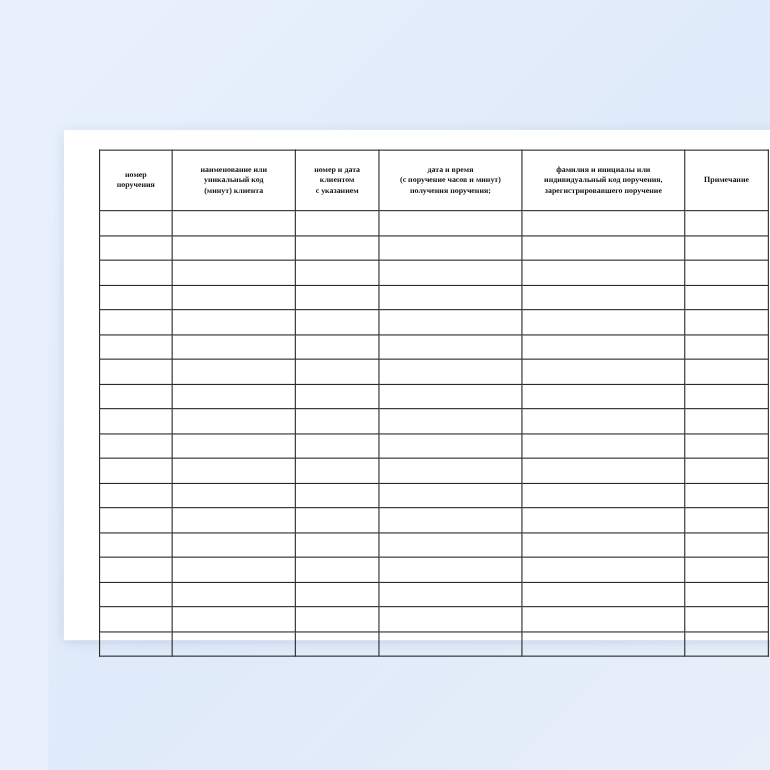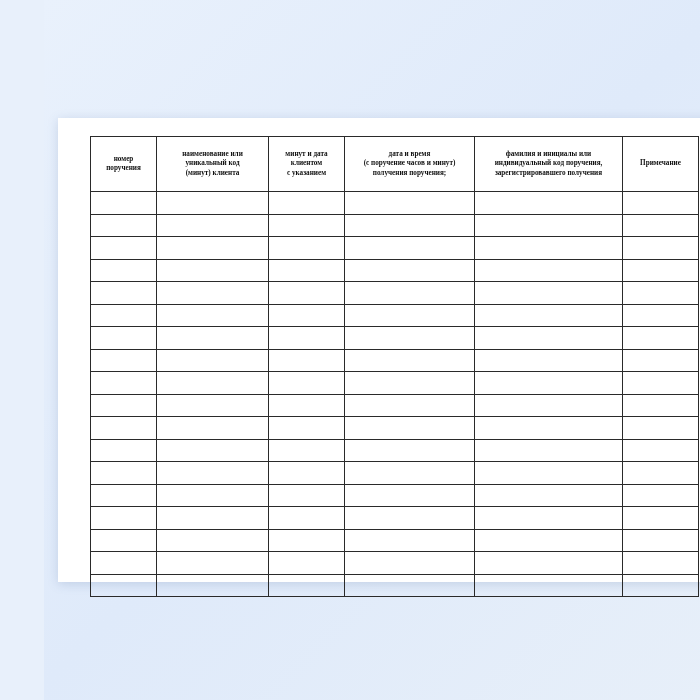--- a/index.html
+++ b/index.html
@@ -86,33 +86,33 @@
             <th>
               <span class="hdr-line">номер</span>
               <span class="hdr-line">поручения</span>
             </th>
             <th>
               <span class="hdr-line">наименование или</span>
               <span class="hdr-line">уникальный код</span>
               <span class="hdr-line">(минут) клиента</span>
             </th>
             <th>
-              <span class="hdr-line">минут и дата</span>
+              <span class="hdr-line">номер и дата</span>
               <span class="hdr-line">клиентом</span>
               <span class="hdr-line">с указанием</span>
             </th>
             <th>
               <span class="hdr-line">дата и время</span>
               <span class="hdr-line">(с поручение часов и минут)</span>
               <span class="hdr-line">получения поручения;</span>
             </th>
             <th>
               <span class="hdr-line">фамилия и инициалы или</span>
               <span class="hdr-line">индивидуальный код поручения,</span>
-              <span class="hdr-line">зарегистрировавшего получения</span>
+              <span class="hdr-line">зарегистрировавшего поручение</span>
             </th>
             <th>
               <span class="hdr-line">Примечание</span>
             </th>
           </tr>
         </thead>
         <tbody id="tbody">
             <tr>
               <td></td>
               <td></td>

